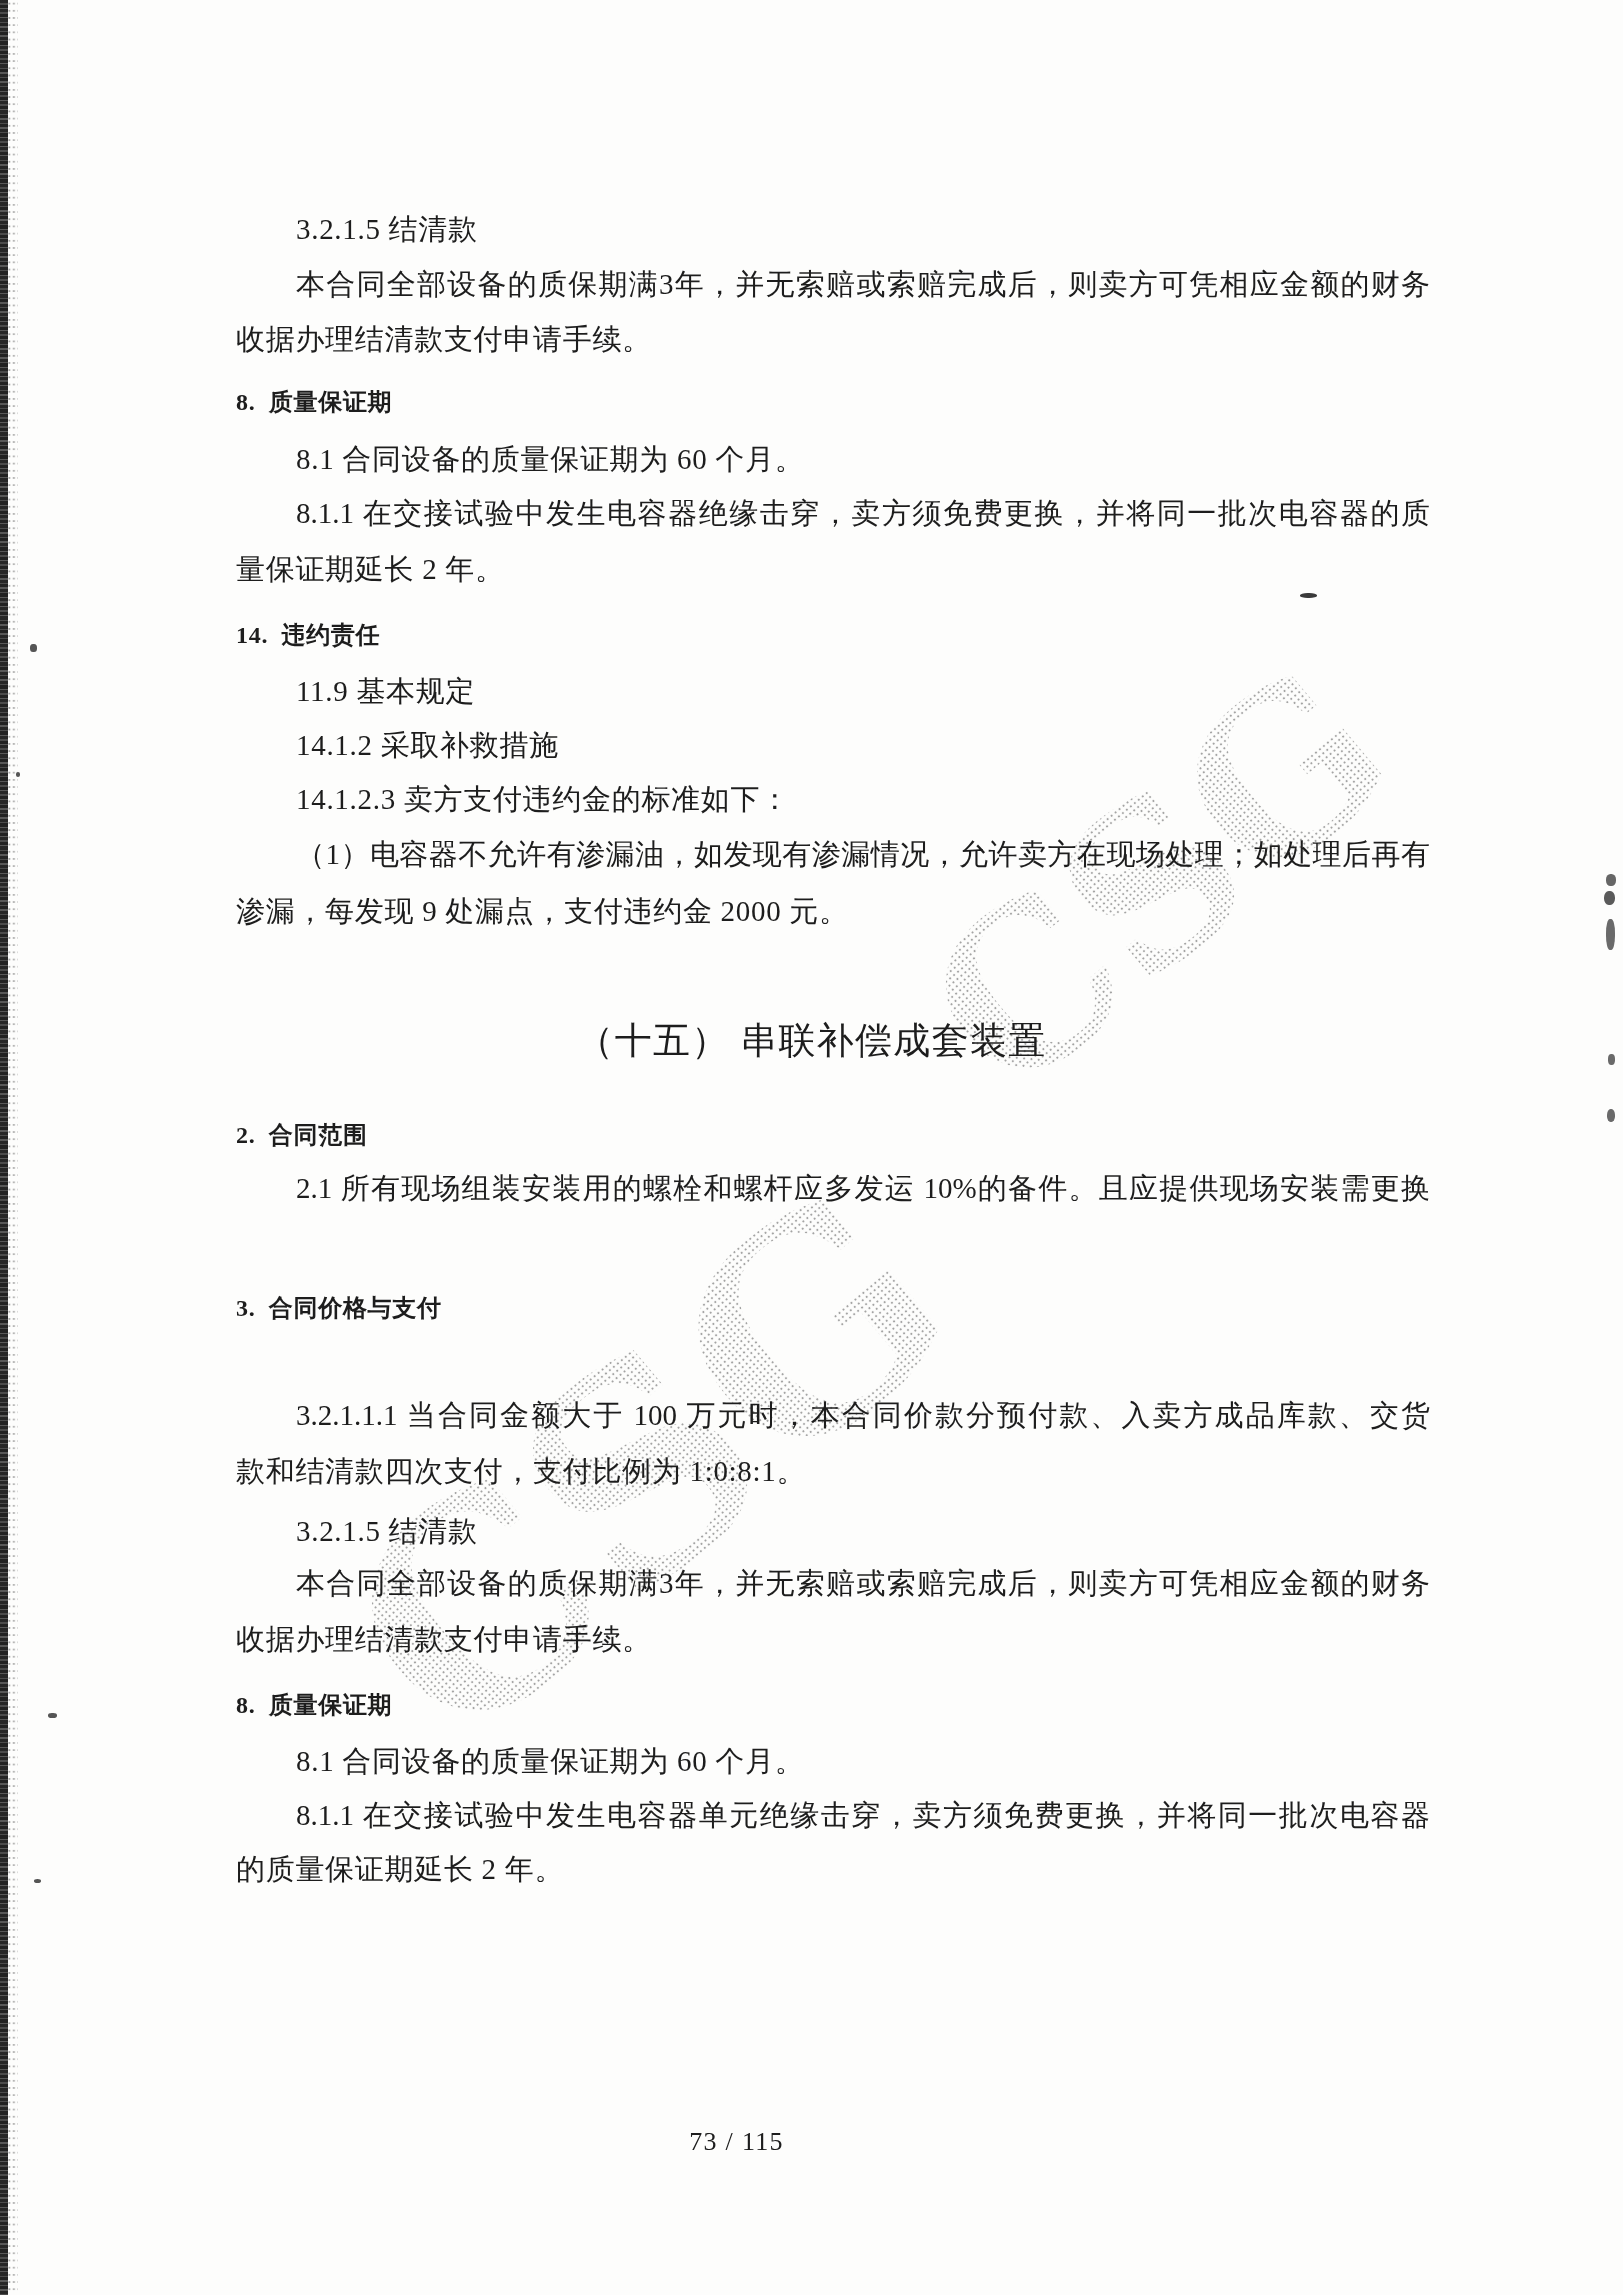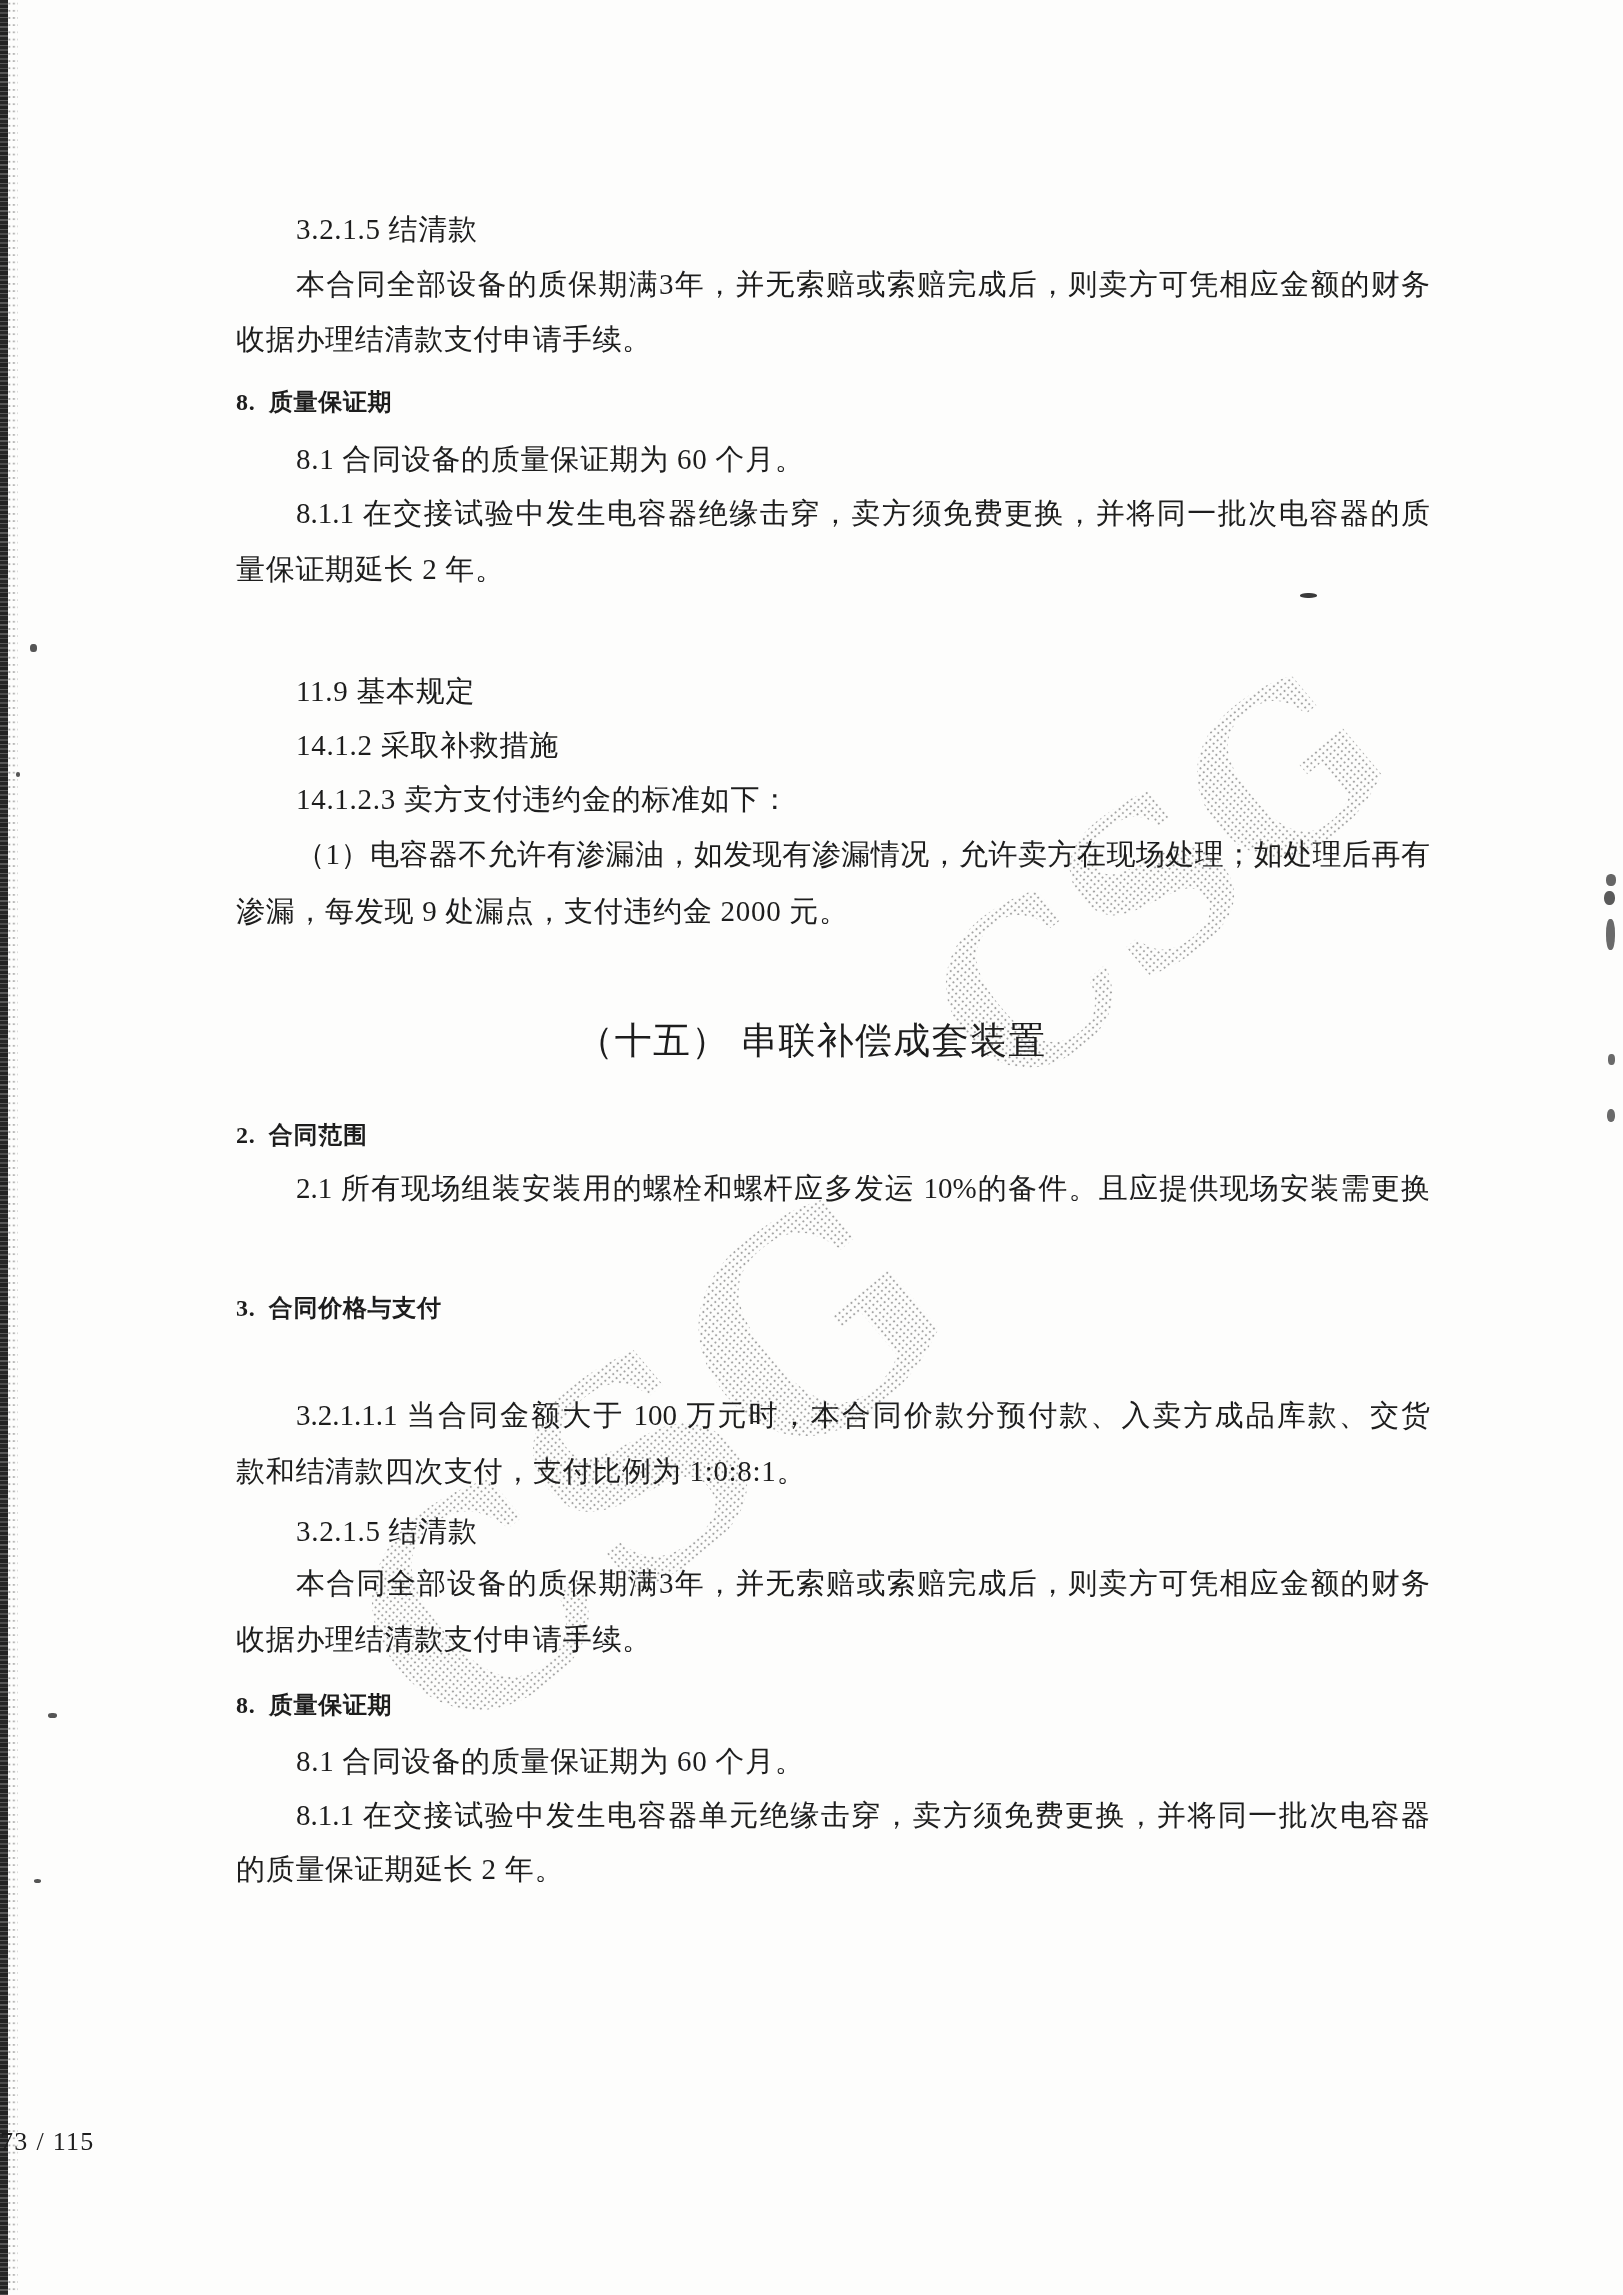--- a/index.html
+++ b/index.html
@@ -36,21 +36,21 @@
     text-align:center;
     font-size:37px;
     font-weight:normal;
     letter-spacing:1.3px;
     white-space:pre;
   }
   
   .footer{
     position:absolute;
     left:0;width:1473px;
-    text-align:left;
+    text-align:center;
     font-size:26px;
     letter-spacing:1.3px;
   }
   
   .wm{
     position:absolute;
     font-family:"DejaVu Serif","Liberation Serif",serif;
     font-weight:bold;
     line-height:.9;
     color:transparent;
@@ -91,20 +91,21 @@
   <div class="wm" id="wm-top">CSG</div>
   <div class="wm" id="wm-mid">CSG</div>
 
   <div class="ln ind" style="top:211px">3.2.1.5 结清款</div>
   <div class="ln ind fill" style="top:266px">本合同全部设备的质保期满3年，并无索赔或索赔完成后，则卖方可凭相应金额的财务</div>
   <div class="ln" style="top:321px">收据办理结清款支付申请手续。</div>
   <div class="ln sec" style="top:387px">8.  质量保证期</div>
   <div class="ln ind" style="top:441px">8.1 合同设备的质量保证期为 60 个月。</div>
   <div class="ln ind fill" style="top:495px">8.1.1 在交接试验中发生电容器绝缘击穿，卖方须免费更换，并将同一批次电容器的质</div>
   <div class="ln" style="top:551px">量保证期延长 2 年。</div>
+  <div class="ln sec" style="top:620px">14.  违约责任</div>
   <div class="ln ind" style="top:673px">11.9 基本规定</div>
   <div class="ln ind" style="top:727px">14.1.2 采取补救措施</div>
   <div class="ln ind" style="top:781px">14.1.2.3 卖方支付违约金的标准如下：</div>
   <div class="ln ind fill" style="top:836px">（1）电容器不允许有渗漏油，如发现有渗漏情况，允许卖方在现场处理；如处理后再有</div>
   <div class="ln" style="top:893px">渗漏，每发现 9 处漏点，支付违约金 2000 元。</div>
 
   <div class="h15" style="top:1016px">（十五） 串联补偿成套装置</div>
 
   <div class="ln sec" style="top:1120px">2.  合同范围</div>
   <div class="ln ind fill" style="top:1170px">2.1 所有现场组装安装用的螺栓和螺杆应多发运 10%的备件。且应提供现场安装需更换</div>

